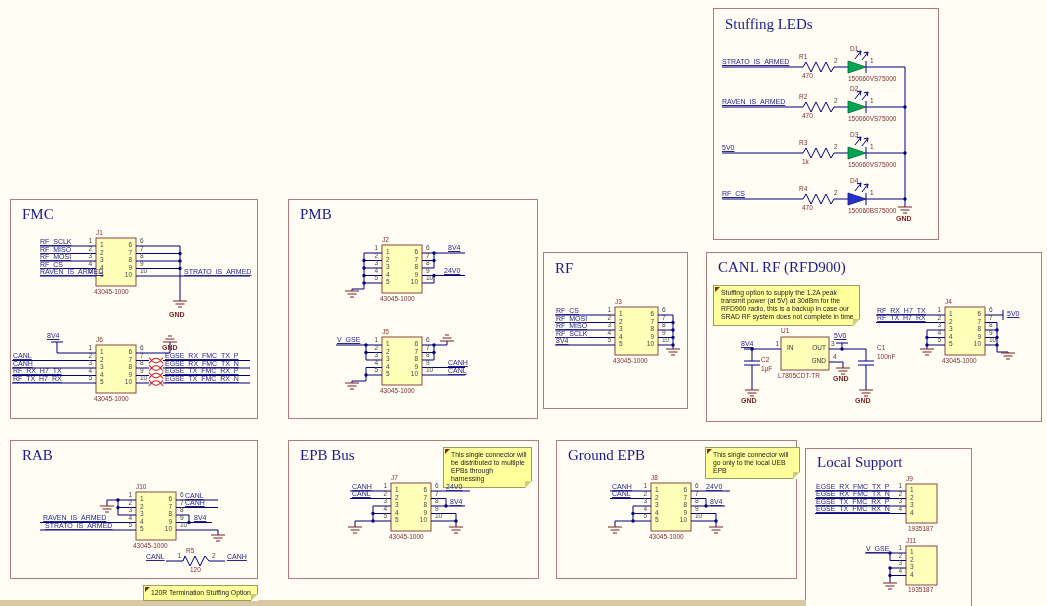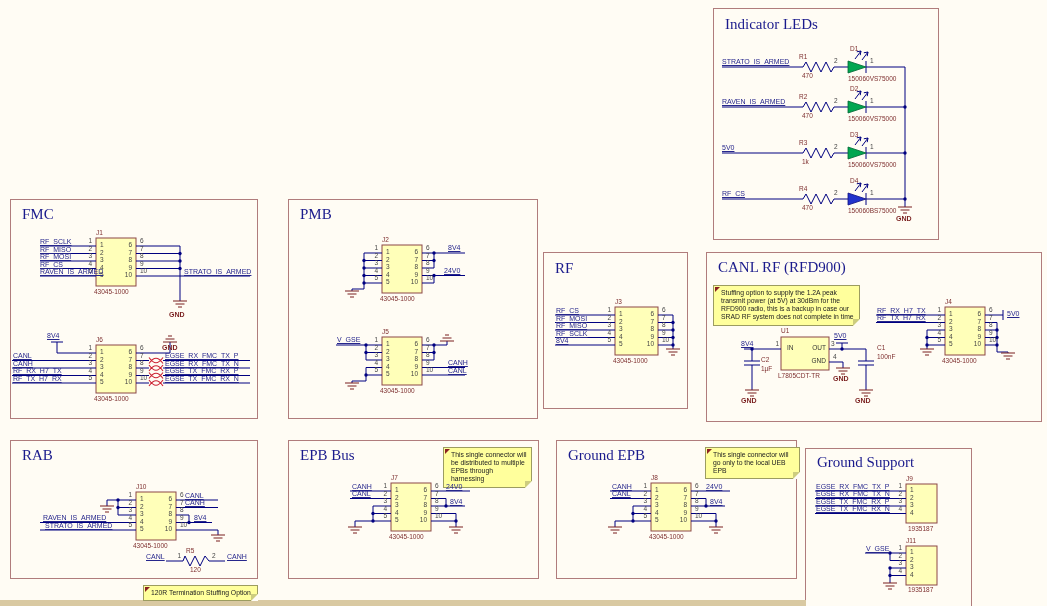--- a/index.html
+++ b/index.html
@@ -482,29 +482,29 @@
       <span class="t pn" style="top: 560px; left: 888px; width: 14px; text-align: right;">3</span>
       <span class="t pn" style="top: 567.5px; left: 888px; width: 14px; text-align: right;">4</span>
     </div>
   <div class="pins">
       <span class="t pn" style="top: 549px; left: 910px;">1</span>
       <span class="t pn" style="top: 556.5px; left: 910px;">2</span>
       <span class="t pn" style="top: 564px; left: 910px;">3</span>
       <span class="t pn" style="top: 571.5px; left: 910px;">4</span>
     </div>
 
-  <span class="btitle" style="left:725px;top:16px">Indicator LEDs</span>
+  <span class="btitle" style="left:725px;top:16px">Stuffing LEDs</span>
   <span class="btitle" style="left:22px;top:206px">FMC</span>
   <span class="btitle" style="left:300px;top:206px">PMB</span>
   <span class="btitle" style="left:555px;top:260px">RF</span>
   <span class="btitle" style="left:718px;top:259px">CANL RF (RFD900)</span>
   <span class="btitle" style="left:22px;top:447px">RAB</span>
   <span class="btitle" style="left:300px;top:447px">EPB Bus</span>
   <span class="btitle" style="left:568px;top:447px">Ground EPB</span>
-  <span class="btitle" style="left:817px;top:454px">Ground Support</span>
+  <span class="btitle" style="left:817px;top:454px">Local Support</span>
 
   <div class="note" style="left:713px;top:285px;width:134px">Stuffing option to supply the 1.2A peak transmit power (at 5V) at 30dBm for the RFD900 radio, this is a backup in case our SRAD RF system does not complete in time</div>
   <div class="note" style="left:443px;top:447px;width:76px">This single connector will be distributed to multiple EPBs through harnessing</div>
   <div class="note" style="left:705px;top:447px;width:82px">This single connector will go only to the local UEB EPB</div>
   <div class="note" style="left:143px;top:585px;width:102px">120R Termination Stuffing Option</div>
 
   <span class="t net" style="left:722px;top:58px">STRATO_IS_ARMED</span>
   <span class="t net" style="left:722px;top:98px">RAVEN_IS_ARMED</span>
   <span class="t net" style="left:722px;top:144px">5V0</span>
   <span class="t net" style="left:722px;top:190px">RF_CS</span>

